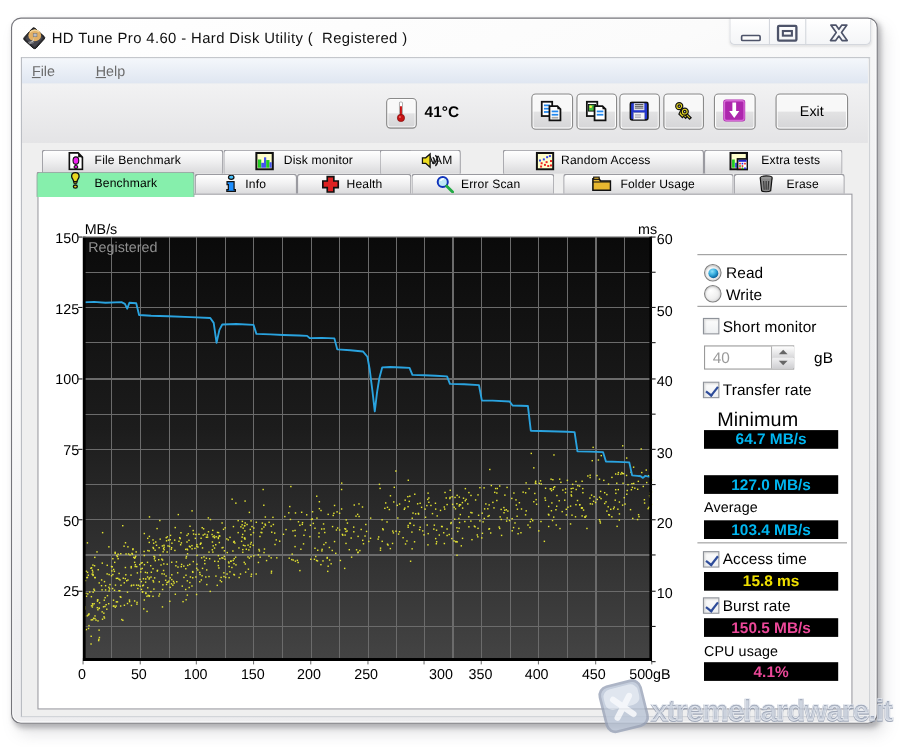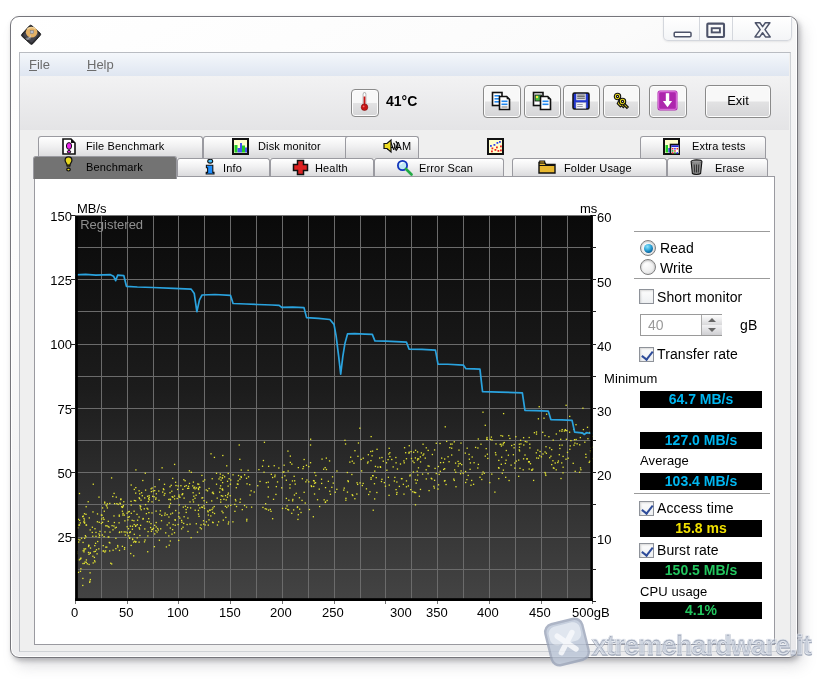--- a/index.html
+++ b/index.html
@@ -22,53 +22,54 @@
 #toolbar{left:20px;top:76px;width:769px;height:54px;background:linear-gradient(#f2f2f3,#e4e4e6)}
 
 #combo{left:34px;top:90px;width:296px;height:23px;border:1px solid #767676;background:linear-gradient(#ffffff 55%,#f0f0f1);font-size:13px;color:#000;line-height:23px;padding-left:6px;box-sizing:border-box}
 #combo .arr{position:absolute;right:13px;top:9px;width:0;height:0;border-left:4.5px solid transparent;border-right:4.5px solid transparent;border-top:5px solid #222}
 .toolbtn{position:absolute;border:1.5px solid #8a8a8a;border-radius:4px;background:linear-gradient(#f8f8f8 48%,#e2e2e3 52%,#d5d5d7);box-shadow:inset 0 0 0 1px #fdfdfd}
 #degc{left:386px;top:93px;font-size:14px;font-weight:bold;color:#000}
 
 .tab{position:absolute;box-sizing:border-box;border:1px solid #9a9aa0;border-bottom:none;border-radius:3px 3px 0 0;
 background:linear-gradient(#ffffff,#f0f0f1 45%,#d9d9db);font-size:13px;color:#000}
 .tab .lbl{position:absolute;top:3px;white-space:nowrap;font-size:11px;letter-spacing:0.15px}
-.tabsel{background:#737373;z-index:6}
+.tabsel{background:#86efac;z-index:6}
 .ticon{position:absolute;top:3px}
 
 #page{left:34px;top:176px;width:741px;height:469px;background:#fff;border:1px solid #9a9aa0;box-sizing:border-box}
 
 .axl{position:absolute;font-size:13px;color:#000}
 .axr{text-align:right}
 
 #startbtn{left:645px;top:193px;width:97px;height:25px;border:2px solid #41b5e6;border-radius:5px;background:linear-gradient(#eef8fe 0%,#ddf0fb 40%,#c4e7f8 55%,#b2e2f8 100%);box-sizing:border-box;text-align:center;font-size:13px;line-height:20px;box-shadow:inset 0 0 0 1px #fff}
 .hsep{position:absolute;height:1px;background:#9b9b9b;left:634px;width:136px}
 .ctl{position:absolute;font-size:14px;letter-spacing:0.1px;color:#000}
 .blackbox{position:absolute;left:640px;width:122px;height:17px;background:#000;text-align:center;font-size:14px;font-weight:bold;line-height:17px}
-.cyan{color:#00b6f0}.yel{color:#f0e000}.wht{color:#22c55e}
+.cyan{color:#00b6f0}.yel{color:#f0e000}.wht{color:#ec4899}
 .radio{position:absolute;width:14px;height:14px;border-radius:50%;border:1px solid #7e7e7e;background:radial-gradient(circle at 35% 30%,#ffffff 0%,#f0f0f0 55%,#d2d2d4 100%);box-shadow:inset 0 1px 2px rgba(0,0,0,.22)}
 .radio.sel::after{content:"";position:absolute;left:2.5px;top:2.5px;width:9px;height:9px;border-radius:50%;background:radial-gradient(circle at 38% 30%,#8fe2fa 0%,#38aede 38%,#0f6ea8 68%,#083a60 100%)}
 .cb{position:absolute;width:13px;height:13px;border:1px solid #8e9299;background:linear-gradient(#fdfdfd,#eef0f2);box-shadow:inset 1px 1px 2px rgba(0,0,0,.15)}
 .cb.chk::after{content:"";position:absolute;left:3.5px;top:0.5px;width:5px;height:8.5px;border:solid #2e4c9a;border-width:0 2.6px 2.6px 0;transform:rotate(38deg)}
 #spin{left:640px;top:314px;width:82px;height:22px;border:1px solid #9a9a9a;background:#fff;box-sizing:border-box;font-size:14px;color:#9a9a9a;line-height:20px;padding-left:7px}
 
 #wm{left:538px;top:610px;width:300px;height:69px;z-index:30}
 </style></head><body>
 <div id="stage">
   <div class="abs" id="win"></div>
 
   <svg class="abs" style="left:20px;top:24px" width="22" height="21" viewBox="0 0 22 21">
     <rect x="4" y="3.4" width="14.5" height="14.5" rx="1.8" transform="rotate(42 11 10.5)" fill="#2e2e33" stroke="#111" stroke-width="0.8"></rect>
     <rect x="5.4" y="4.8" width="11.6" height="11.6" rx="1.2" transform="rotate(42 11 10.5)" fill="#45454d"></rect>
     <ellipse cx="11.6" cy="8.2" rx="5.8" ry="5.3" fill="#e3b065"></ellipse>
     <path d="M7.2 5.4 A5.6 5 0 0 1 15.5 4.9" stroke="#f2d49c" stroke-width="1.4" fill="none"></path>
     <rect x="10.2" y="6.6" width="3.4" height="2.8" fill="#b9bcc8" stroke="#777" stroke-width="0.5"></rect>
     <path d="M11.3 9.5 L10.4 13.8 L6.2 15.6 L9.8 12.9 Z" fill="#cfd2da"></path>
     <path d="M5.6 14.6 l4.4 -1.2 M6.4 15.8 l4.2 -1.1" stroke="#aaa" stroke-width="0.7"></path>
   </svg>
+  <div class="abs" id="title">HD Tune Pro 4.60 - Hard Disk Utility (  Registered )</div>
   <div class="abs" id="winbtns">
     <div class="sep" style="left:35px"></div>
       <div class="sep" style="left:68px"></div>
     <svg class="abs" style="left:0;top:0" width="128" height="24" viewBox="0 0 128 24">
       <rect x="10.2" y="15.3" width="16.8" height="4.5" rx="1" fill="#fcfcfd" stroke="#4d5369" stroke-width="1.5"></rect>
       <rect x="43.3" y="6.6" width="16.7" height="13.4" rx="1" fill="none" stroke="#4d5369" stroke-width="2.1"></rect>
       <rect x="47.7" y="11.2" width="8.2" height="4.2" fill="#fcfcfd" stroke="#4d5369" stroke-width="1.9"></rect>
       <path d="M91.3 5.8 L95.9 5.8 L98.6 9.6 L101.3 5.8 L105.9 5.8 L101 12.6 L106.2 19.9 L101.5 19.9 L98.6 15.8 L95.7 19.9 L91 19.9 L96.2 12.6 Z" fill="#f6f7f9" stroke="#4d5369" stroke-width="1.5" stroke-linejoin="round"></path>
     </svg>
   </div>
@@ -167,20 +168,23 @@
       <rect x="10" y="7.5" width="3" height="7" fill="#22cc22"></rect>
       <rect x="13" y="9.5" width="2" height="5" fill="#4455ee"></rect>
     </svg>
   <div class="tab" style="left:345px;top:136px;width:74px;height:22px">
       <span class="lbl" style="left:41px">AAM</span>
     </div>
   <svg class="ticon abs" style="left:383px;top:138px" width="16" height="16" viewBox="0 0 16 16">
       <path d="M1 5.5 h3 l4 -3.5 v12 l-4 -3.5 h-3z" fill="#eedd22" stroke="#111" stroke-width="1.2"></path>
       <path d="M10.5 5 a4 4 0 0 1 0 6 M12.8 3.2 a6.5 6.5 0 0 1 0 9.6" stroke="#111" stroke-width="1.3" fill="none"></path>
     </svg>
+  <div class="tab" style="left:457px;top:136px;width:183px;height:22px">
+      <span class="lbl" style="left:52px">Random Access</span>
+    </div>
   <svg class="ticon abs" style="left:487px;top:138px" width="17" height="17" viewBox="0 0 17 17">
       <rect x="1" y="1" width="15" height="15" fill="#ffffcc" stroke="#111" stroke-width="2"></rect>
       <g fill="#ee2222">
         <rect x="4" y="12.5" width="1.8" height="1.8"></rect>
         <rect x="7.5" y="11" width="1.8" height="1.8"></rect>
         <rect x="10.5" y="12" width="1.8" height="1.8"></rect>
         <rect x="13" y="11.5" width="1.8" height="1.8"></rect>
         <rect x="9" y="8.5" width="1.8" height="1.8"></rect>
         <rect x="13" y="7.5" width="1.8" height="1.8"></rect>
         <rect x="4.5" y="9.5" width="1.8" height="1.8"></rect>
@@ -1467,21 +1471,21 @@
   <div class="abs" id="spin">40</div>
   <div class="abs" style="left:701px;top:315px;width:20px;height:20px;border-left:1px solid #aaa">
     <div style="position:absolute;left:0;top:0;width:20px;height:10px;background:linear-gradient(#fefefe,#d8d8da);border-bottom:1px solid #aaa"></div>
     <div style="position:absolute;left:0;top:10px;width:20px;height:10px;background:linear-gradient(#f2f2f3,#cfcfd2)"></div>
     <div style="position:absolute;left:6px;top:3px;width:0;height:0;border-left:4px solid transparent;border-right:4px solid transparent;border-bottom:4.5px solid #666"></div>
     <div style="position:absolute;left:6px;top:13px;width:0;height:0;border-left:4px solid transparent;border-right:4px solid transparent;border-top:4.5px solid #666"></div>
   </div>
   <div class="ctl" style="left:740px;top:317px">gB</div>
   <div class="cb chk" style="left:639px;top:347px"></div>
   <div class="ctl" style="left:657px;top:346px">Transfer rate</div>
-  <div class="ctl" style="left:604px;top:371px;font-size:13px">Minimum</div>
+  <div class="ctl" style="left:652px;top:371px;font-size:18px">Minimum</div>
   <div class="blackbox cyan" style="top:391px">64.7 MB/s</div>
   <div class="ctl" style="left:640px;top:432px;font-size:17px">Maximum</div>
   <div class="blackbox cyan" style="top:432px">127.0 MB/s</div>
   <div class="ctl" style="left:640px;top:453px;font-size:13px">Average</div>
   <div class="blackbox cyan" style="top:473px">103.4 MB/s</div>
   <div class="hsep" style="top:493px"></div>
   <div class="cb chk" style="left:639px;top:501px"></div>
   <div class="ctl" style="left:657px;top:500px">Access time</div>
   <div class="blackbox yel" style="top:520px">15.8 ms</div>
   <div class="cb chk" style="left:639px;top:543px"></div>

